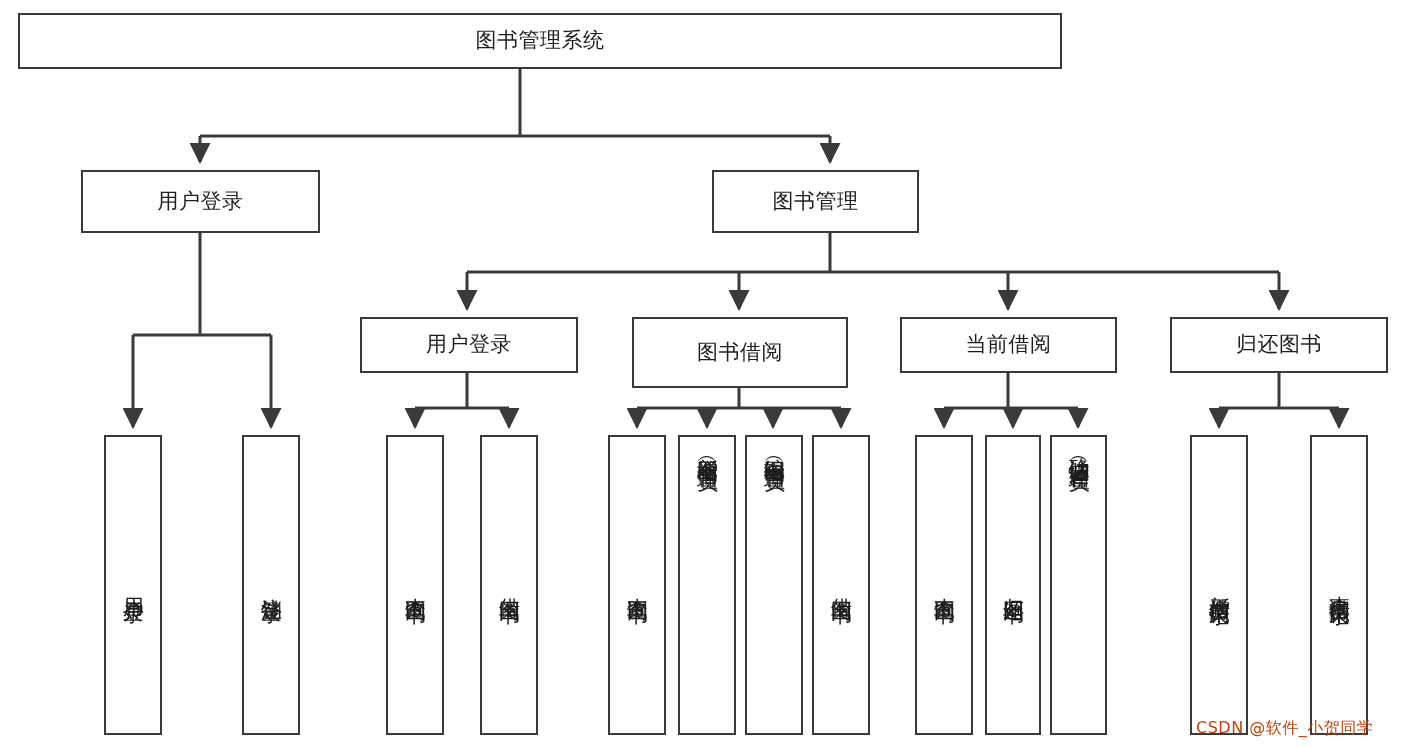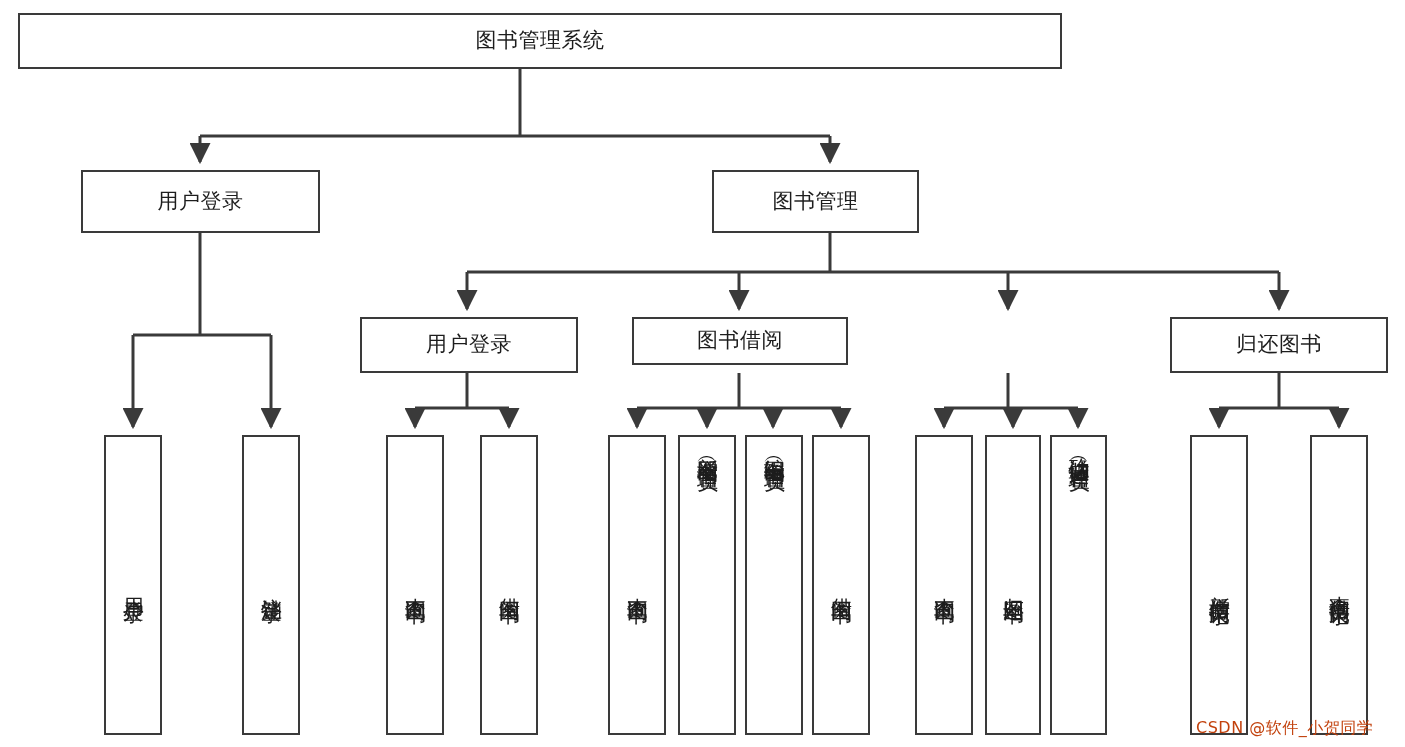--- a/index.html
+++ b/index.html
@@ -138,22 +138,25 @@
   <div class="node horiz" style="left: 81px; top: 170px; width: 239px; height: 63px;">
     <span class="node-label">用户登录</span>
   </div>
   <div class="node horiz" style="left: 712px; top: 170px; width: 207px; height: 63px;">
     <span class="node-label">图书管理</span>
   </div>
 
   <div class="node horiz" style="left: 360px; top: 317px; width: 218px; height: 56px;">
     <span class="node-label">用户登录</span>
   </div>
-  <div class="node horiz" style="left: 632px; top: 317px; width: 216px; height: 48px;">
+  <div class="node horiz" style="left: 632px; top: 317px; width: 216px; height: 71px;">
     <span class="node-label">图书借阅</span>
+  </div>
+  <div class="node horiz" style="left: 900px; top: 317px; width: 217px; height: 56px;">
+    <span class="node-label">当前借阅</span>
   </div>
   <div class="node horiz" style="left: 1170px; top: 317px; width: 218px; height: 56px;">
     <span class="node-label">归还图书</span>
   </div>
 
   <div class="node vert mid" style="left: 104px; top: 435px; width: 58px; height: 300px;">
     <span class="node-label">用户登录</span>
   </div>
   <div class="node vert mid" style="left: 242px; top: 435px; width: 58px; height: 300px;">
     <span class="node-label">注销登录</span>

